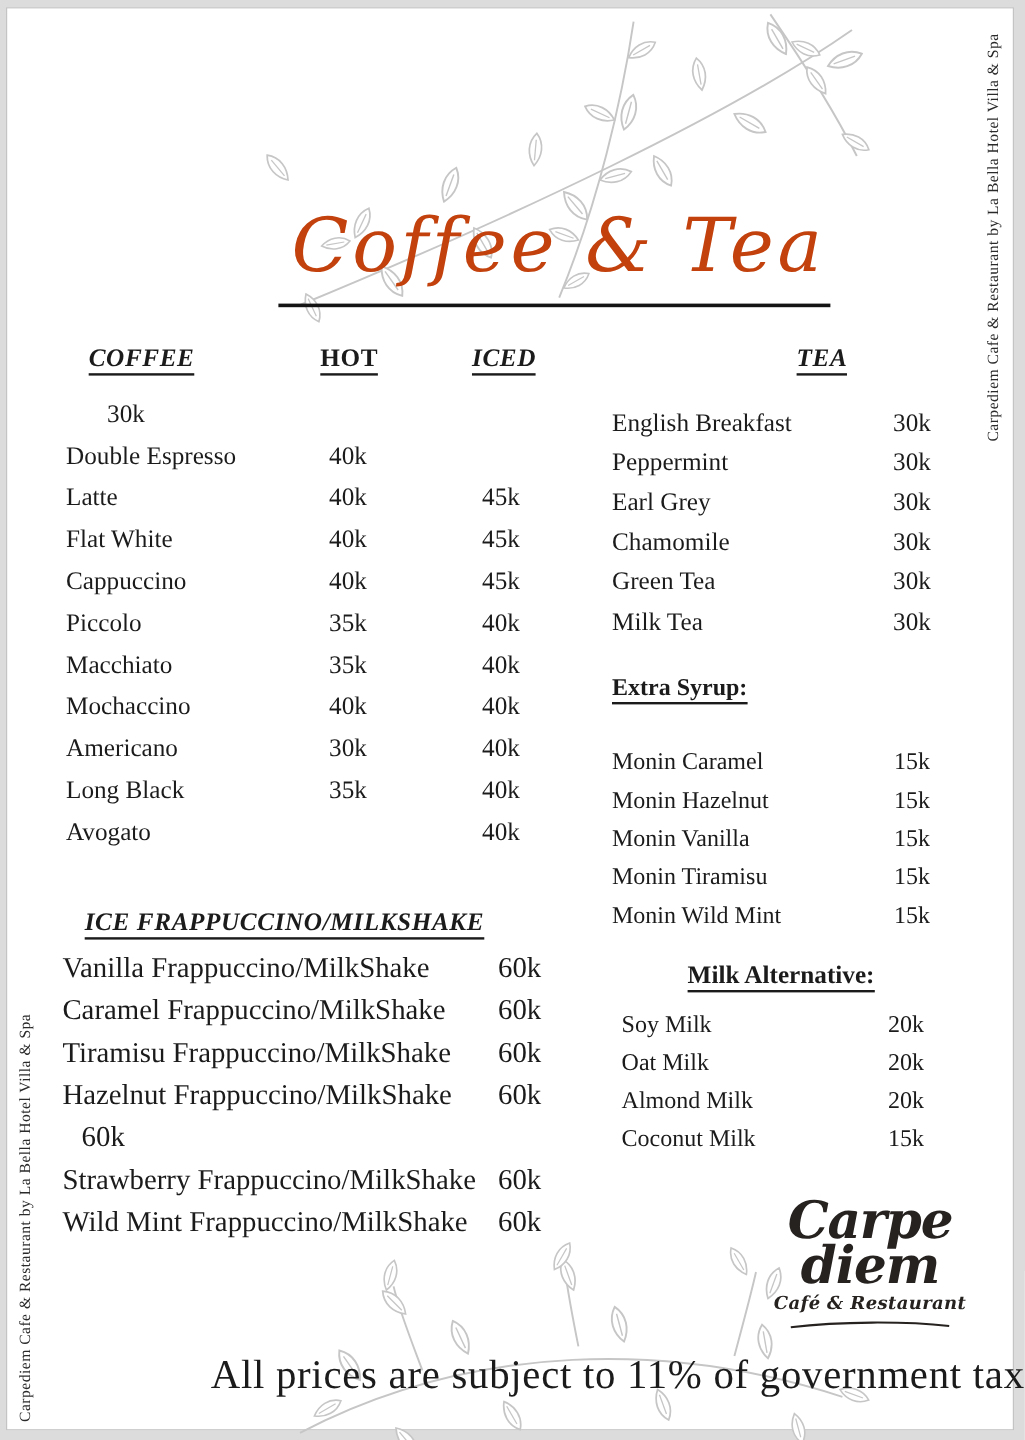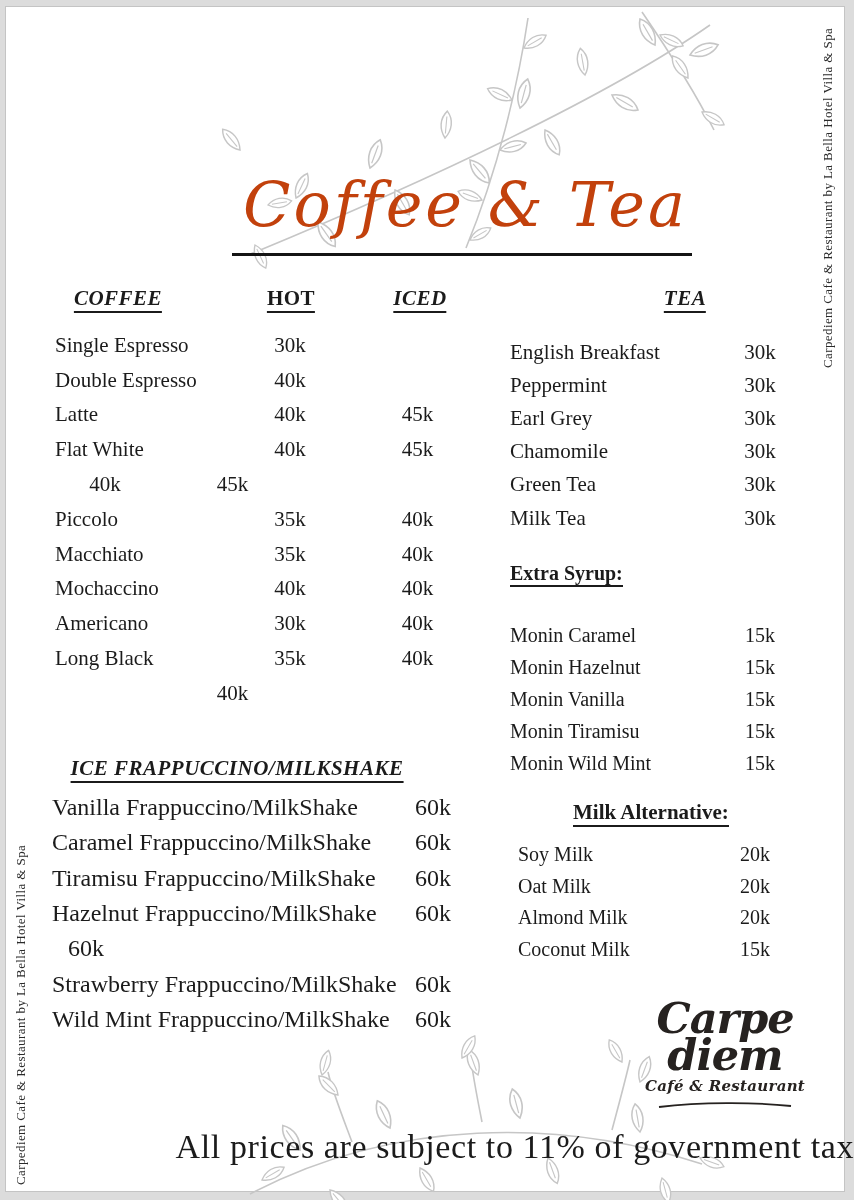--- a/index.html
+++ b/index.html
@@ -175,21 +175,20 @@
   <div class="title-script">Coffee &amp; Tea</div>
   <div class="title-underline"></div>
 
   <span class="colhead italic" style="left:118px;top:286px;">COFFEE</span>
   <span class="colhead" style="left:291px;top:286px;">HOT</span>
   <span class="colhead italic" style="left:420px;top:286px;">ICED</span>
 
   <div class="list coffee-list">
 
       <div class="row">
-        <span class="c-name">Single Espresso</span>
         <span class="c-hot">30k</span>
         <span class="c-iced"></span>
       </div>
 
       <div class="row">
         <span class="c-name">Double Espresso</span>
         <span class="c-hot">40k</span>
         <span class="c-iced"></span>
       </div>
 
@@ -199,20 +198,21 @@
         <span class="c-iced">45k</span>
       </div>
 
       <div class="row">
         <span class="c-name">Flat White</span>
         <span class="c-hot">40k</span>
         <span class="c-iced">45k</span>
       </div>
 
       <div class="row">
+        <span class="c-name">Cappuccino</span>
         <span class="c-hot">40k</span>
         <span class="c-iced">45k</span>
       </div>
 
       <div class="row">
         <span class="c-name">Piccolo</span>
         <span class="c-hot">35k</span>
         <span class="c-iced">40k</span>
       </div>
 
@@ -234,20 +234,21 @@
         <span class="c-iced">40k</span>
       </div>
 
       <div class="row">
         <span class="c-name">Long Black</span>
         <span class="c-hot">35k</span>
         <span class="c-iced">40k</span>
       </div>
 
       <div class="row">
+        <span class="c-name">Avogato</span>
         <span class="c-hot"></span>
         <span class="c-iced">40k</span>
       </div>
     </div>
 
   <span class="colhead italic" style="left:685px;top:286px;">TEA</span>
   <div class="list tea-list">
 
       <div class="row">
         <span class="c-name">English Breakfast</span>

